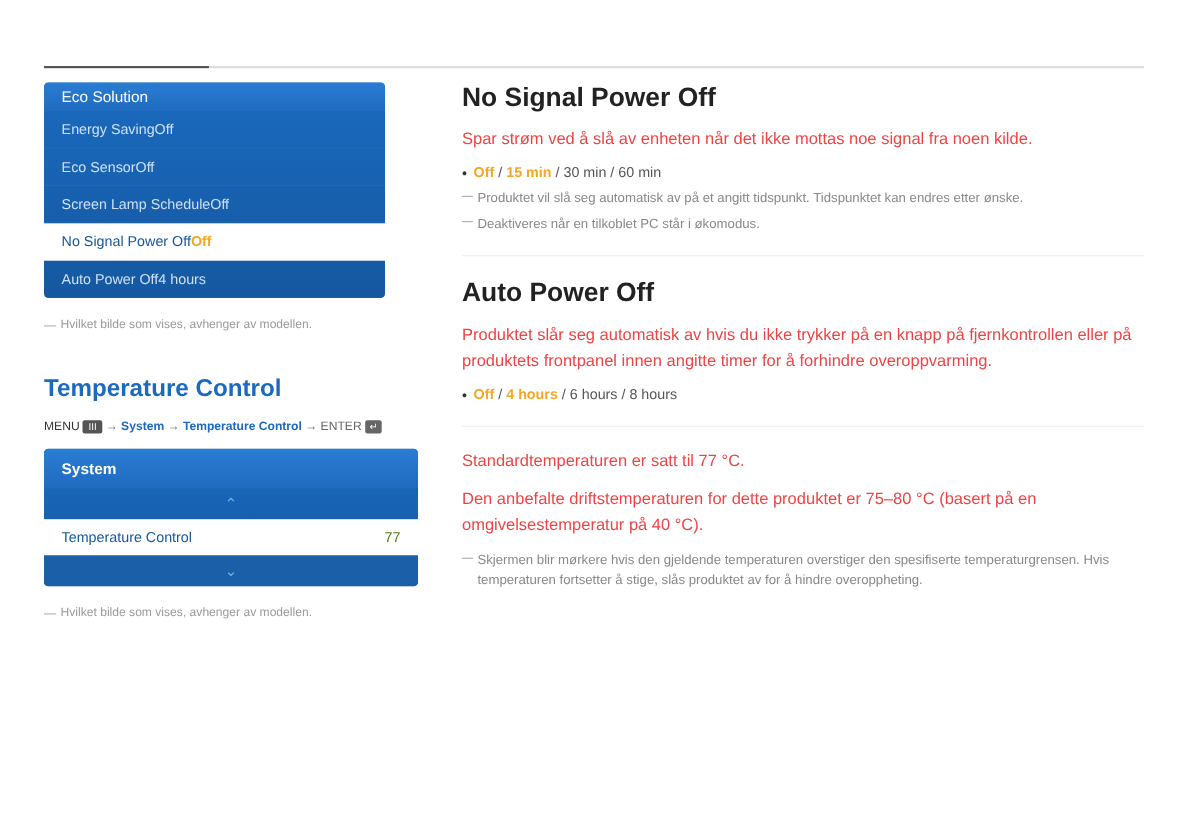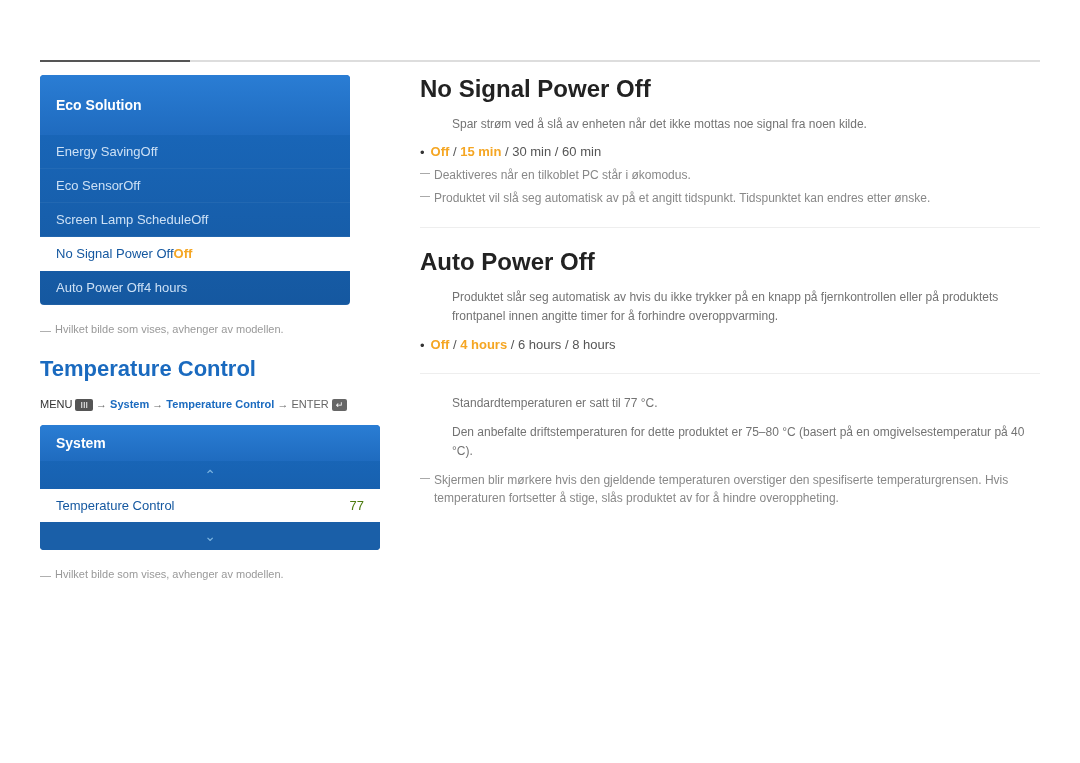--- a/index.html
+++ b/index.html
@@ -32,24 +32,24 @@
     }
 
     .menu-box {
       background: linear-gradient(180deg, #1a6abf 0%, #1558a0 100%);
       border-radius: 4px;
       overflow: hidden;
     }
 
     .menu-header {
       background: linear-gradient(180deg, #2a7dd4 0%, #1f6bbf 100%);
-      padding: 22px 16px;
+      padding: 5px 16px;
       color: #fff;
       font-size: 14px;
-      font-weight: bold;
+      font-weight: normal;
     }
 
     .menu-item {
       display: flex;
       justify-content: flex-start;
       align-items: center;
       padding: 9px 16px;
       color: #cce0f5;
       font-size: 13px;
       border-bottom: 1px solid rgba(255,255,255,0.05);
@@ -82,21 +82,21 @@
     }
 
     .footnote-dash {
       flex-shrink: 0;
       margin-top: 1px;
     }
 
     
     .temp-section {
       position: absolute;
-      top: 356px;
+      top: 340px;
       left: 40px;
       width: 340px;
     }
 
     .section-title {
       color: #1a6abf;
       font-size: 22px;
       font-weight: bold;
       margin-bottom: 16px;
     }
@@ -185,25 +185,24 @@
     }
 
     .content-title {
       font-size: 24px;
       font-weight: bold;
       color: #222;
       margin-bottom: 12px;
     }
 
     .content-desc {
-      color: #737373;
-      font-size: 12px;
+      color: #ef4444;
+      font-size: 15px;
       line-height: 1.6;
       margin-bottom: 10px;
-      margin-left: 32px;
     }
 
     .bullet-item {
       display: flex;
       align-items: flex-start;
       gap: 6px;
       margin-bottom: 6px;
       font-size: 13px;
     }
 
@@ -323,25 +322,25 @@
     <div class="content-title">No Signal Power Off</div>
     <div class="content-desc">Spar strøm ved å slå av enheten når det ikke mottas noe signal fra noen kilde.</div>
     <div class="bullet-item">
       <span class="bullet-dot">•</span>
       <span class="option-text">
         <span class="off">Off</span><span class="normal"> / </span><span class="off">15 min</span><span class="normal"> / </span><span class="normal">30 min</span><span class="normal"> / </span><span class="normal">60 min</span>
       </span>
     </div>
     <div class="note-item">
       <span class="note-dash"></span>
-      <span>Deaktiveres når en tilkoblet PC står i økomodus.</span>
+      <span>Produktet vil slå seg automatisk av på et angitt tidspunkt. Tidspunktet kan endres etter ønske.</span>
     </div>
     <div class="note-item">
       <span class="note-dash"></span>
-      <span>Produktet vil slå seg automatisk av på et angitt tidspunkt. Tidspunktet kan endres etter ønske.</span>
+      <span>Deaktiveres når en tilkoblet PC står i økomodus.</span>
     </div>
   </div>
 
   <div class="section-divider"></div>
 
   <div class="content-section">
     <div class="content-title">Auto Power Off</div>
     <div class="content-desc">Produktet slår seg automatisk av hvis du ikke trykker på en knapp på fjernkontrollen eller på produktets frontpanel innen angitte timer for å forhindre overoppvarming.</div>
     <div class="bullet-item">
       <span class="bullet-dot">•</span>

